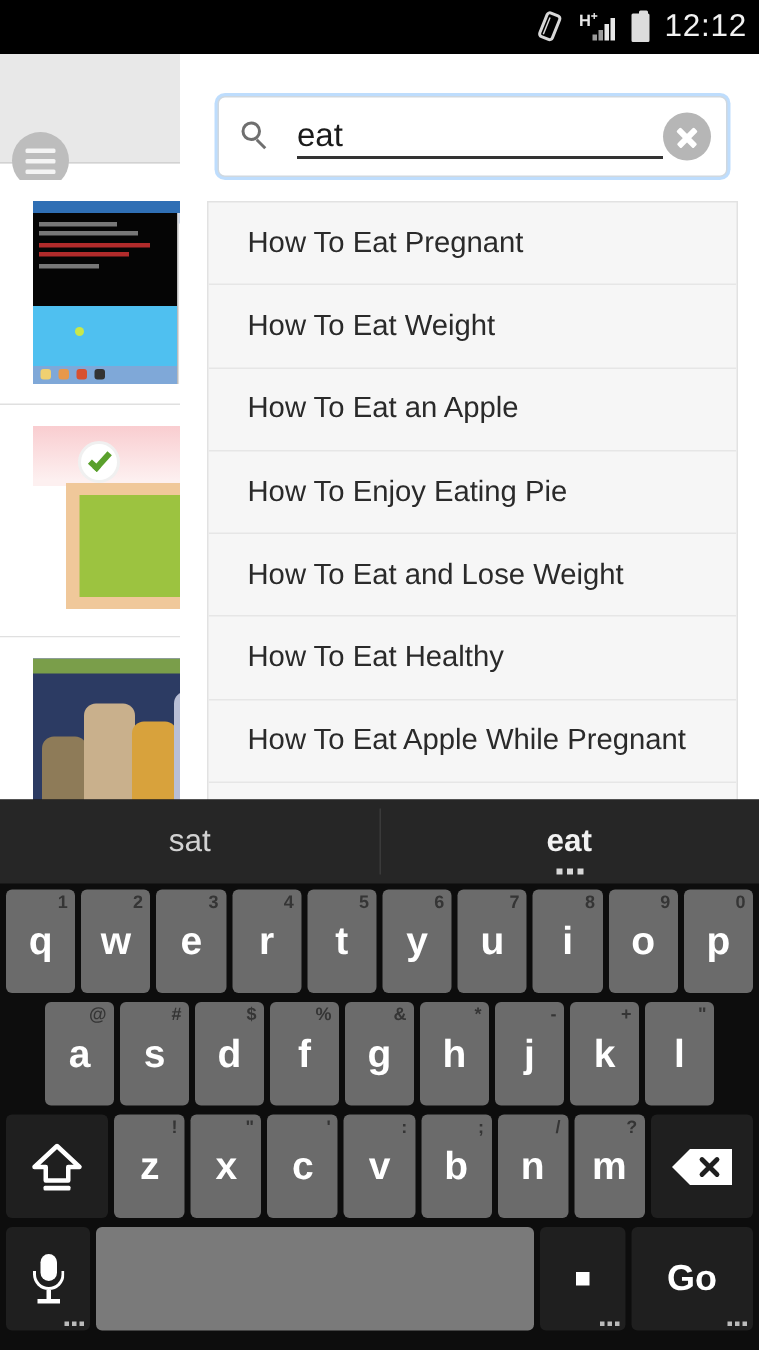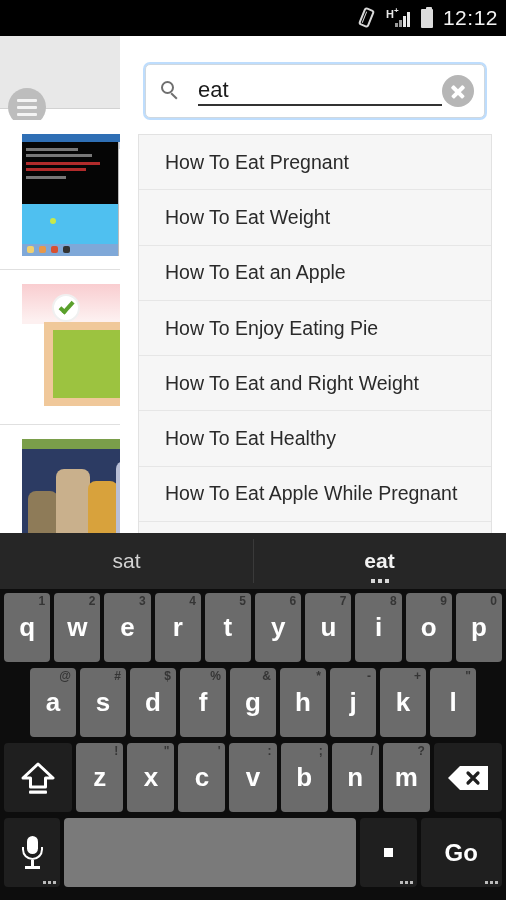--- a/index.html
+++ b/index.html
@@ -279,21 +279,21 @@
         <span class="q-text">eat</span>
         <span class="clear-btn"></span>
       </div>
     </div>
 
     <div class="sugg-list">
       <div class="sugg-row">How To Eat Pregnant</div>
       <div class="sugg-row">How To Eat Weight</div>
       <div class="sugg-row">How To Eat an Apple</div>
       <div class="sugg-row">How To Enjoy Eating Pie</div>
-      <div class="sugg-row">How To Eat and Right Weight</div>
+      <div class="sugg-row">How To Eat and Lose Weight</div>
       <div class="sugg-row">How To Eat Healthy</div>
       <div class="sugg-row">How To Eat Apple While Pregnant</div>
       <div class="sugg-row"></div>
     </div>
   </div>
 
   <div class="statusbar">
     <div class="sb-icons">
       <span class="vib-icon">
           <i></i>

